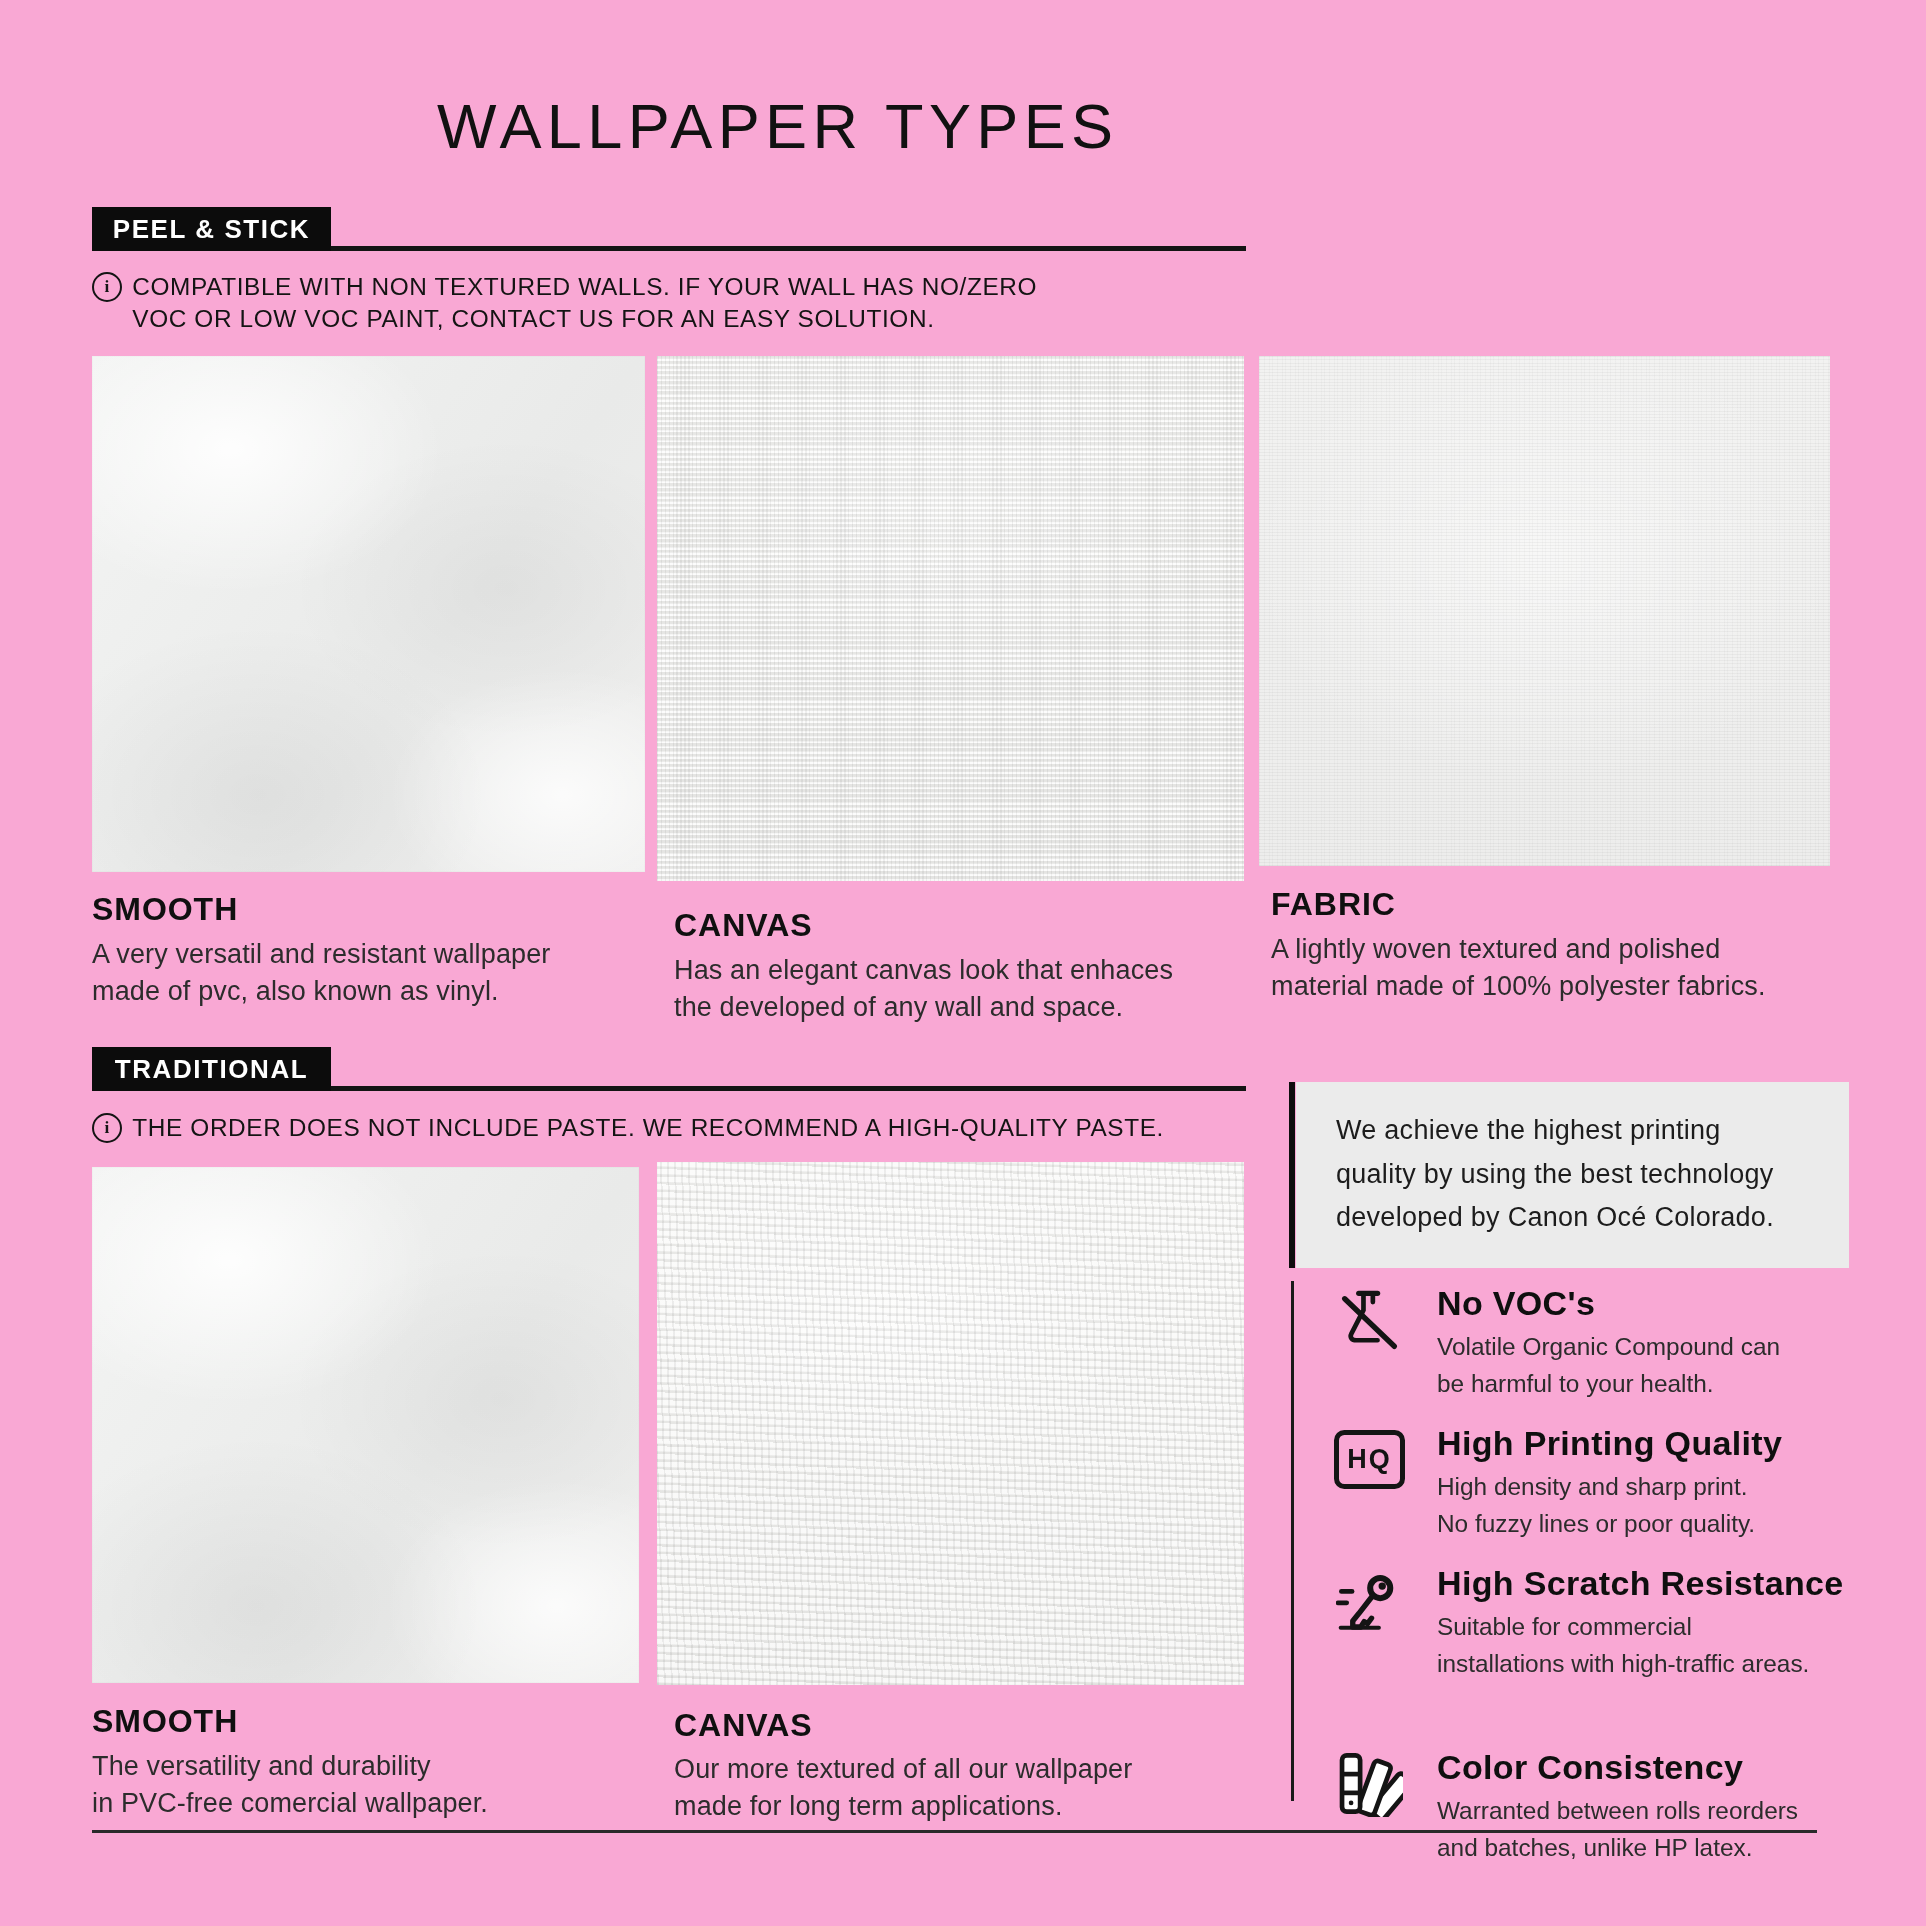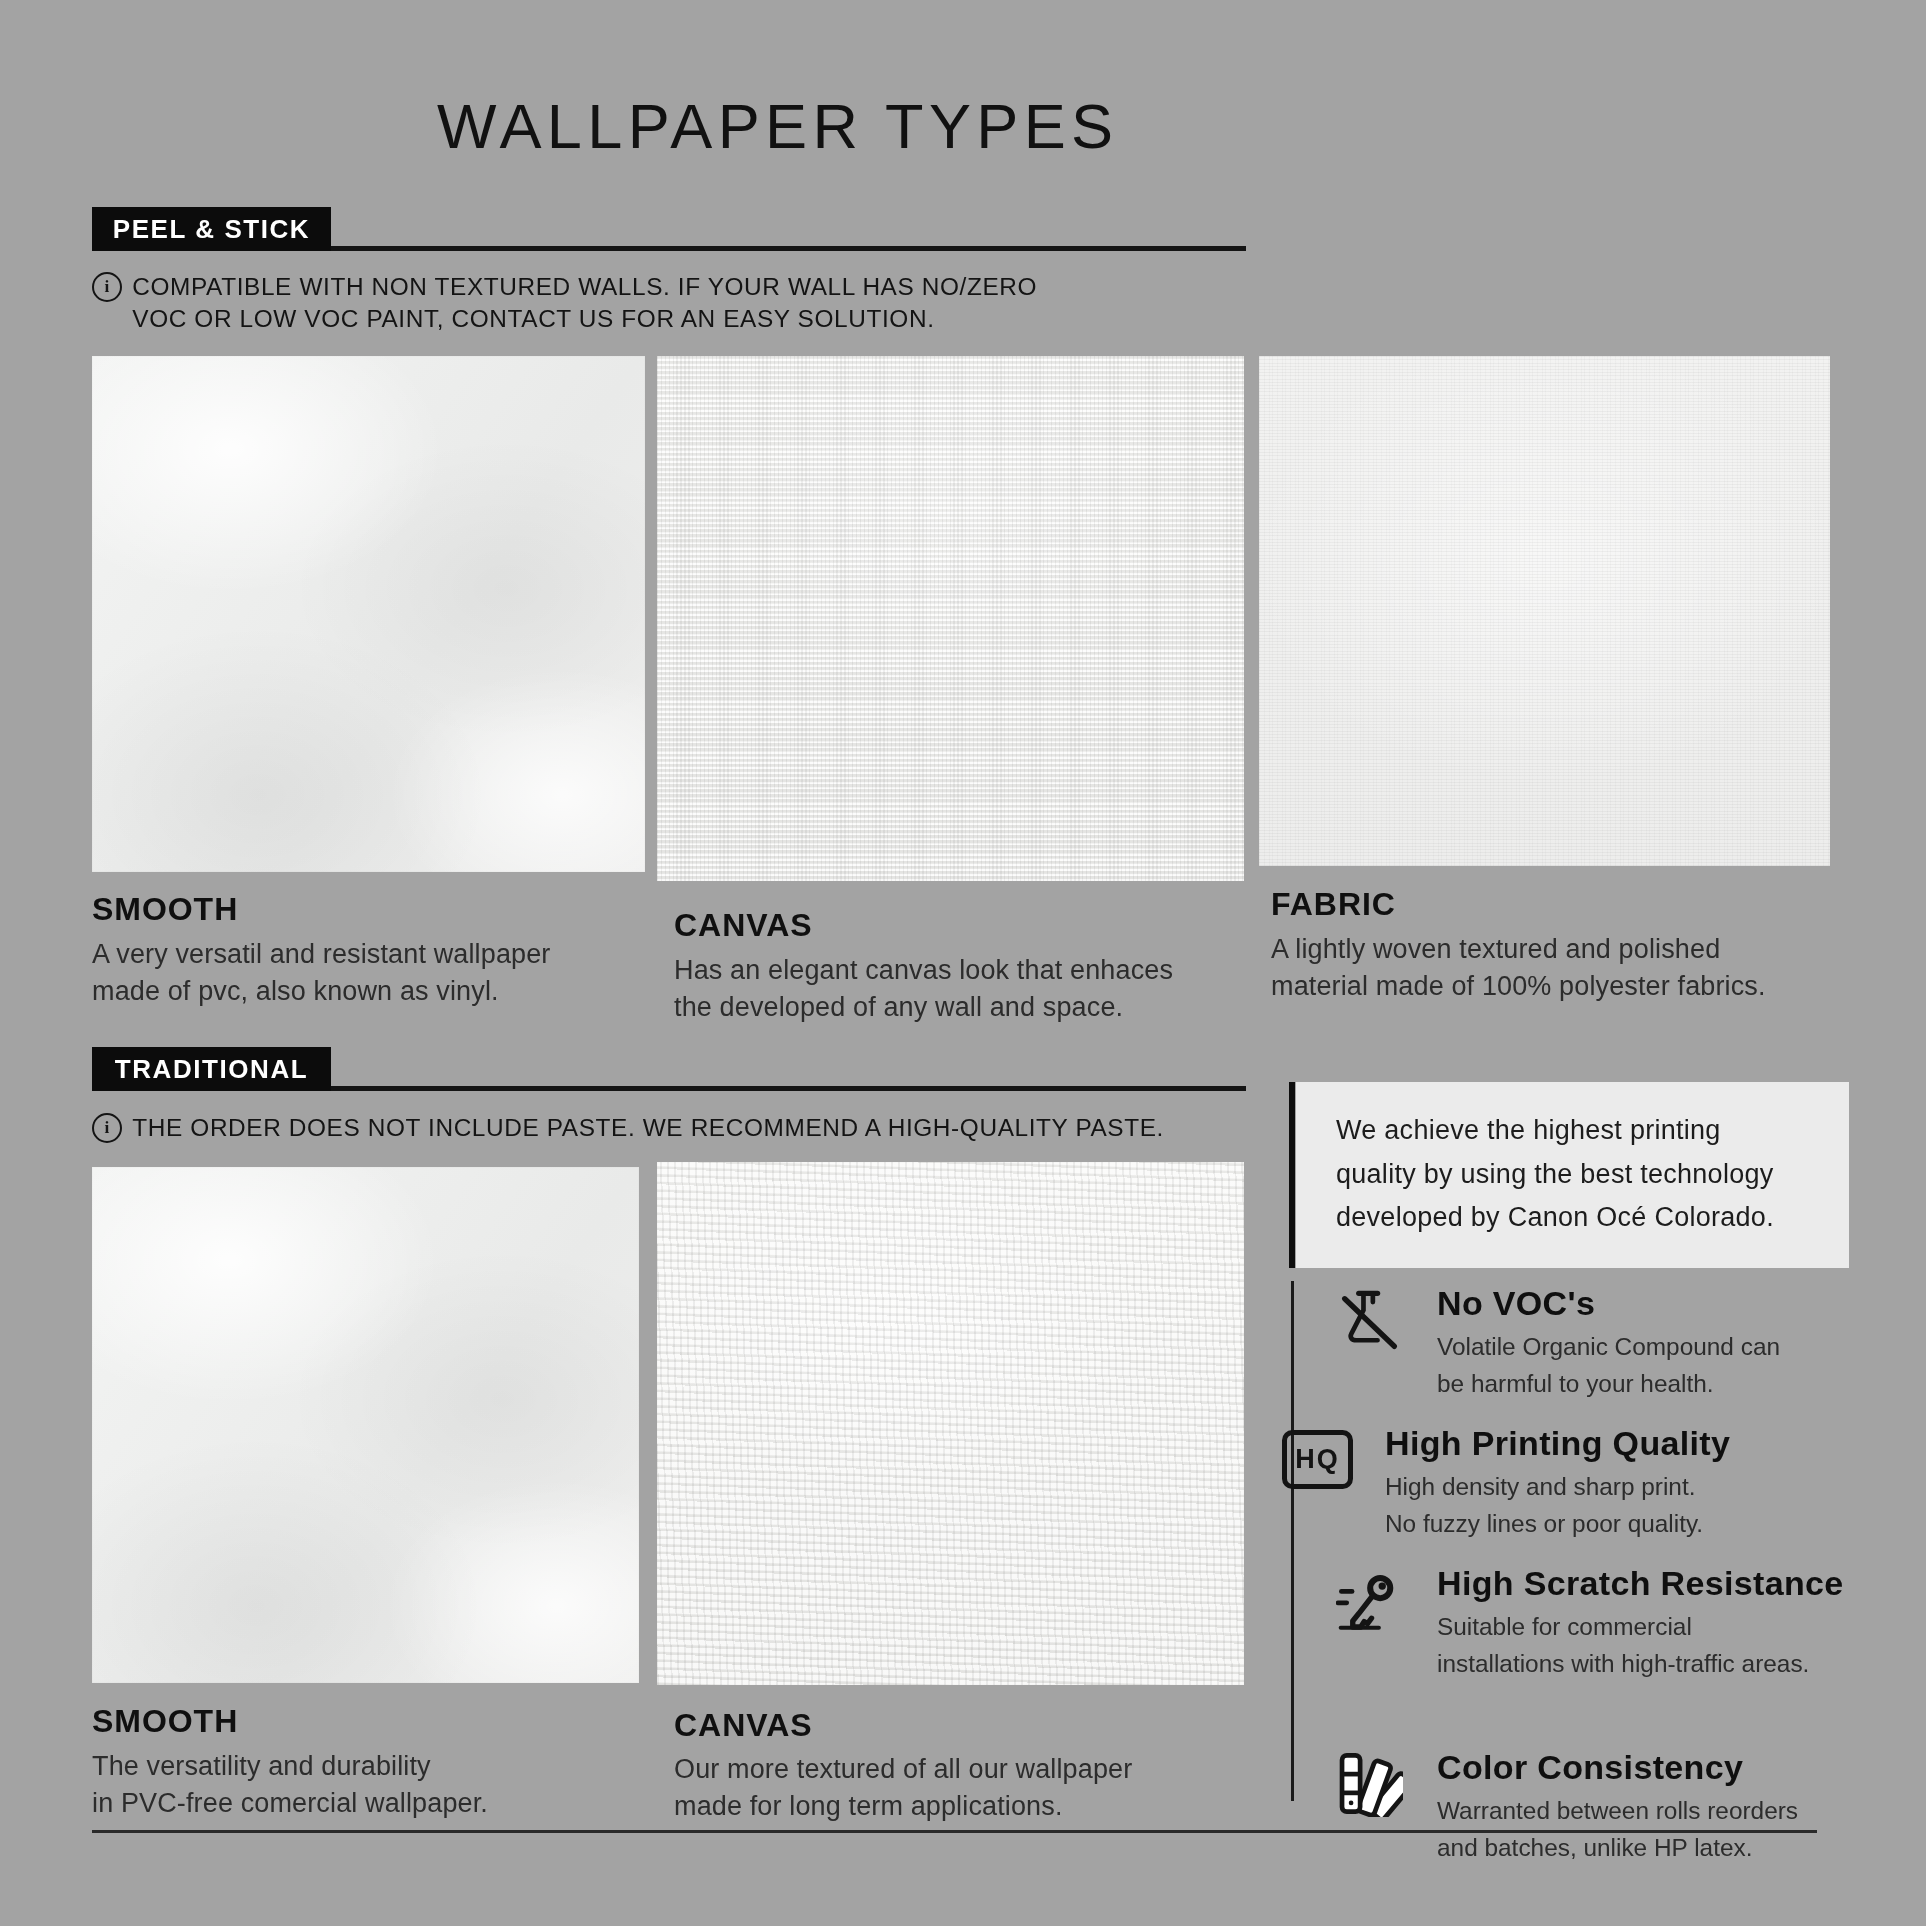--- a/index.html
+++ b/index.html
@@ -1,16 +1,16 @@
 <!DOCTYPE html>
 <html style="font-size:10.3px"><head>
 <meta charset="utf-8">
 <style>
   html,body{margin:0;padding:0;background:#ffffff;}
-  #canvas{position:relative;width:1926px;height:1926px;background:#a3a3a3;overflow:hidden;
+  #canvas{position:relative;width:1926px;height:1926px;background:#f9a8d4;overflow:hidden;
           font-family:"Liberation Sans", sans-serif;color:#161616;}
   .abs{position:absolute;}
 
   .page-title{font-size:63px;font-weight:500;letter-spacing:0.085em;color:#111;white-space:nowrap;}
 
   .badge{background:#0c0c0c;color:#ffffff;display:flex;align-items:center;justify-content:center;
          font-size:26px;font-weight:700;letter-spacing:0.06em;white-space:nowrap;}
   .rule{background:#141414;}
 
   .note-row{display:flex;align-items:flex-start;gap:10.3px;}
@@ -149,21 +149,21 @@
     </div>
     <div>
       <div class="feature-title">No VOC's</div>
       <div class="feature-body">
         <span>Volatile Organic Compound can</span><br>
         <span>be harmful to your health.</span>
       </div>
     </div>
   </div>
 
-  <div class="abs feature" style="left:1282px;top:1424px;">
+  <div class="abs feature" style="left:1334px;top:1424px;">
     <div class="icon-box">
       <div class="hq-box">
           <span>HQ</span>
         </div>
     </div>
     <div>
       <div class="feature-title">High Printing Quality</div>
       <div class="feature-body">
         <span>High density and sharp print.</span><br>
         <span>No fuzzy lines or poor quality.</span>

